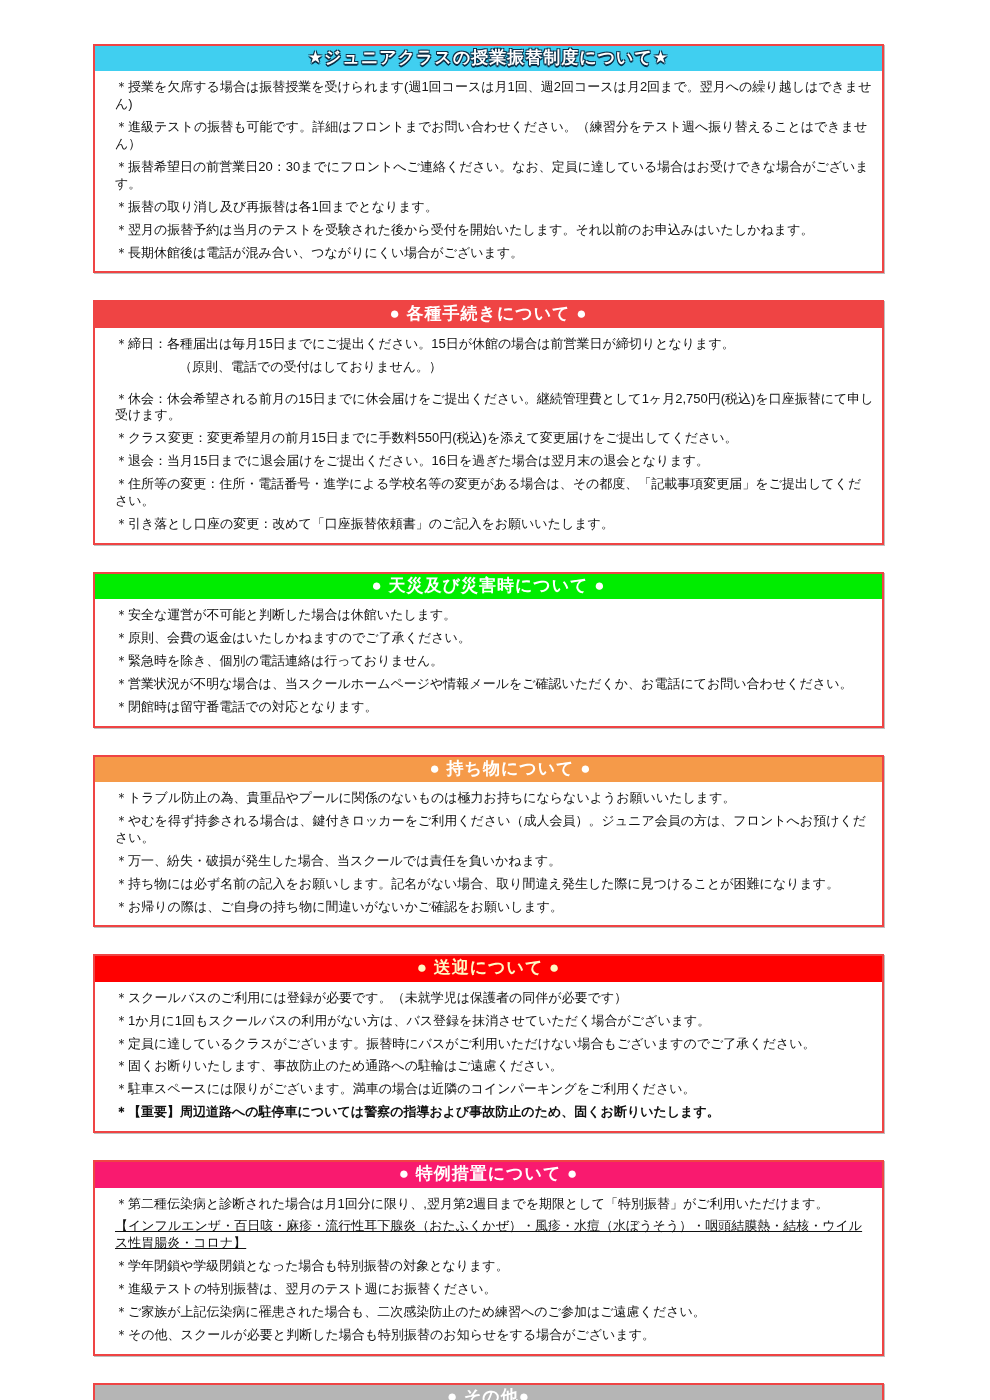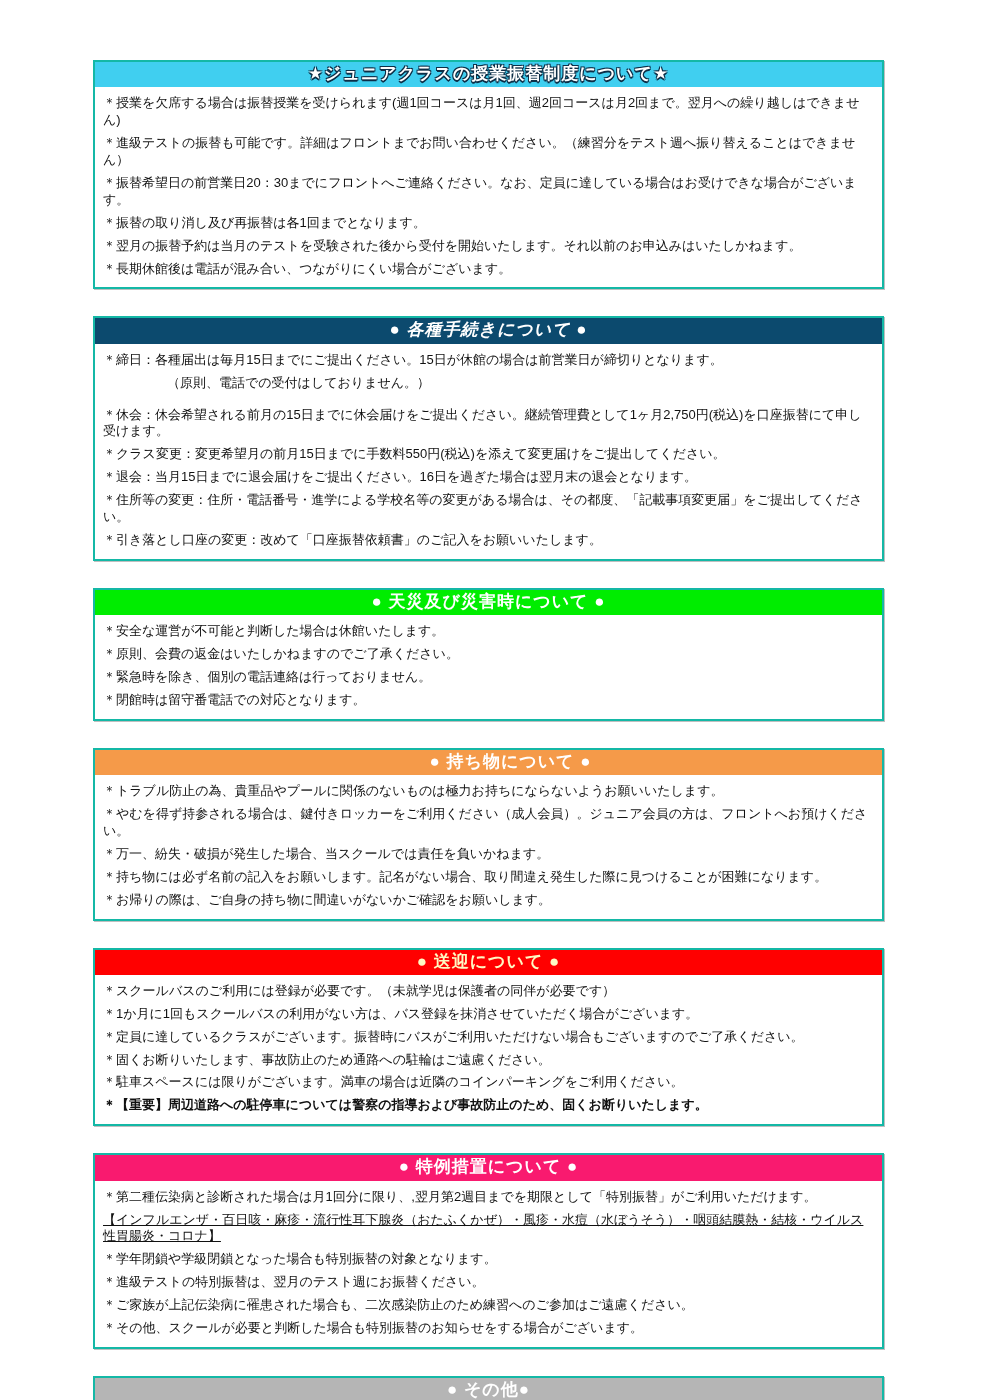--- a/index.html
+++ b/index.html
@@ -13,38 +13,38 @@
     height: 1400px;
     background: #ffffff;
     font-family: "Liberation Sans", "DejaVu Sans", sans-serif;
     color: #111111;
     overflow: hidden;
     box-sizing: border-box;
     padding-top: 44px;
   }
   .section-box {
     width: 791px;
-    margin: 16px auto 0 93px;
-    border: 2px solid #14b8a6;
+    margin: 0 auto 0 93px;
+    border: 2px solid #ef4444;
     box-sizing: border-box;
     background: #ffffff;
     margin-bottom: 27px;
     box-shadow: 1px 1px 0 rgba(0,0,0,0.25);
   }
   .section-header {
     text-align: center;
     font-size: 17px;
     font-weight: bold;
     letter-spacing: 1px;
     padding: 2px 0 3px 0;
     line-height: 1.2;
     white-space: nowrap;
   }
   .section-body {
-    padding: 5px 8px 7px 8px;
+    padding: 5px 8px 7px 20px;
   }
   .item {
     font-size: 13px;
     line-height: 1.3;
     padding: 3px 0;
     letter-spacing: 0px;
   }
   .item.bold { font-weight: bold; }
   .item.underline { text-decoration: underline; }
   .item.indent { padding-left: 64px; }
@@ -65,21 +65,21 @@
 
   <div class="item">＊振替の取り消し及び再振替は各1回までとなります。</div>
 
   <div class="item">＊翌月の振替予約は当月のテストを受験された後から受付を開始いたします。それ以前のお申込みはいたしかねます。</div>
 
   <div class="item">＊長期休館後は電話が混み合い、つながりにくい場合がございます。</div>
 </div>
   </div>
 
   <div class="section-box">
-    <div class="section-header" style="background: #0c4a6e; color: rgb(255, 255, 255); font-style: italic;">● 各種手続きについて ●</div>
+    <div class="section-header" style="background: #ef4444; color: rgb(255, 255, 255);">● 各種手続きについて ●</div>
     <div class="section-body">
   <div class="item">＊締日：各種届出は毎月15日までにご提出ください。15日が休館の場合は前営業日が締切りとなります。</div>
 
   <div class="item indent">（原則、電話での受付はしておりません。）</div>
 
   <div class="item gap-before">＊休会：休会希望される前月の15日までに休会届けをご提出ください。継続管理費として1ヶ月2,750円(税込)を口座振替にて申し受けます。</div>
 
   <div class="item">＊クラス変更：変更希望月の前月15日までに手数料550円(税込)を添えて変更届けをご提出してください。</div>
 
   <div class="item">＊退会：当月15日までに退会届けをご提出ください。16日を過ぎた場合は翌月末の退会となります。</div>
@@ -92,20 +92,21 @@
 
   <div class="section-box">
     <div class="section-header" style="background: rgb(0, 237, 0); color: rgb(255, 255, 255);">● 天災及び災害時について ●</div>
     <div class="section-body">
   <div class="item">＊安全な運営が不可能と判断した場合は休館いたします。</div>
 
   <div class="item">＊原則、会費の返金はいたしかねますのでご了承ください。</div>
 
   <div class="item">＊緊急時を除き、個別の電話連絡は行っておりません。</div>
 
+  <div class="item">＊営業状況が不明な場合は、当スクールホームページや情報メールをご確認いただくか、お電話にてお問い合わせください。</div>
 
   <div class="item">＊閉館時は留守番電話での対応となります。</div>
 </div>
   </div>
 
   <div class="section-box">
     <div class="section-header" style="background: rgb(245, 154, 73); color: rgb(255, 255, 255); padding-left: 44px;">● 持ち物について ●</div>
     <div class="section-body">
   <div class="item">＊トラブル防止の為、貴重品やプールに関係のないものは極力お持ちにならないようお願いいたします。</div>
 

